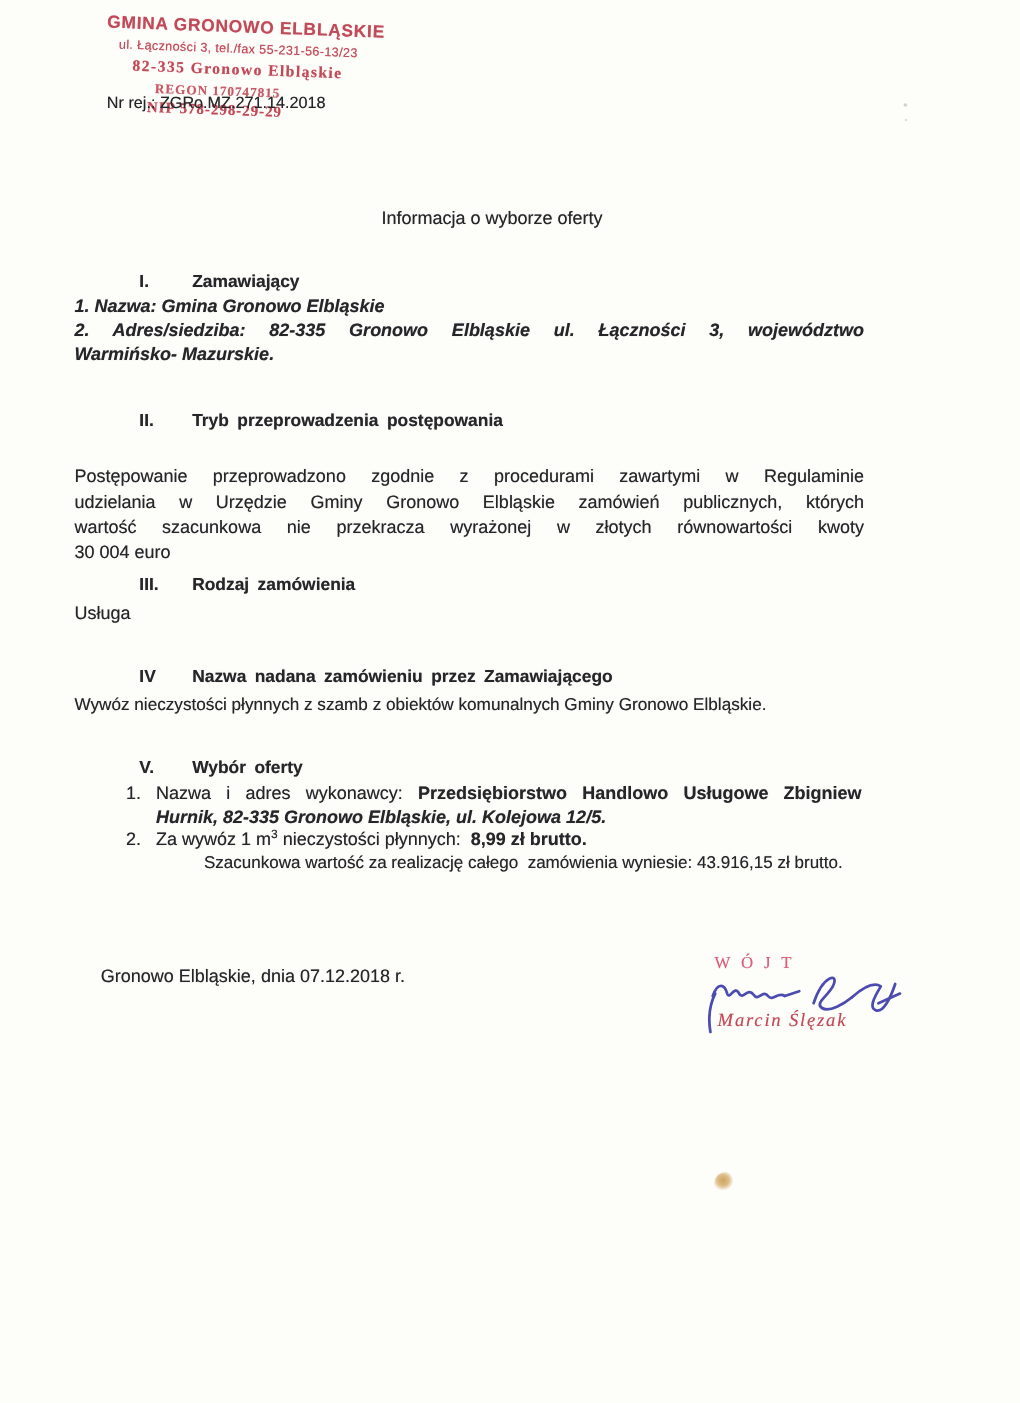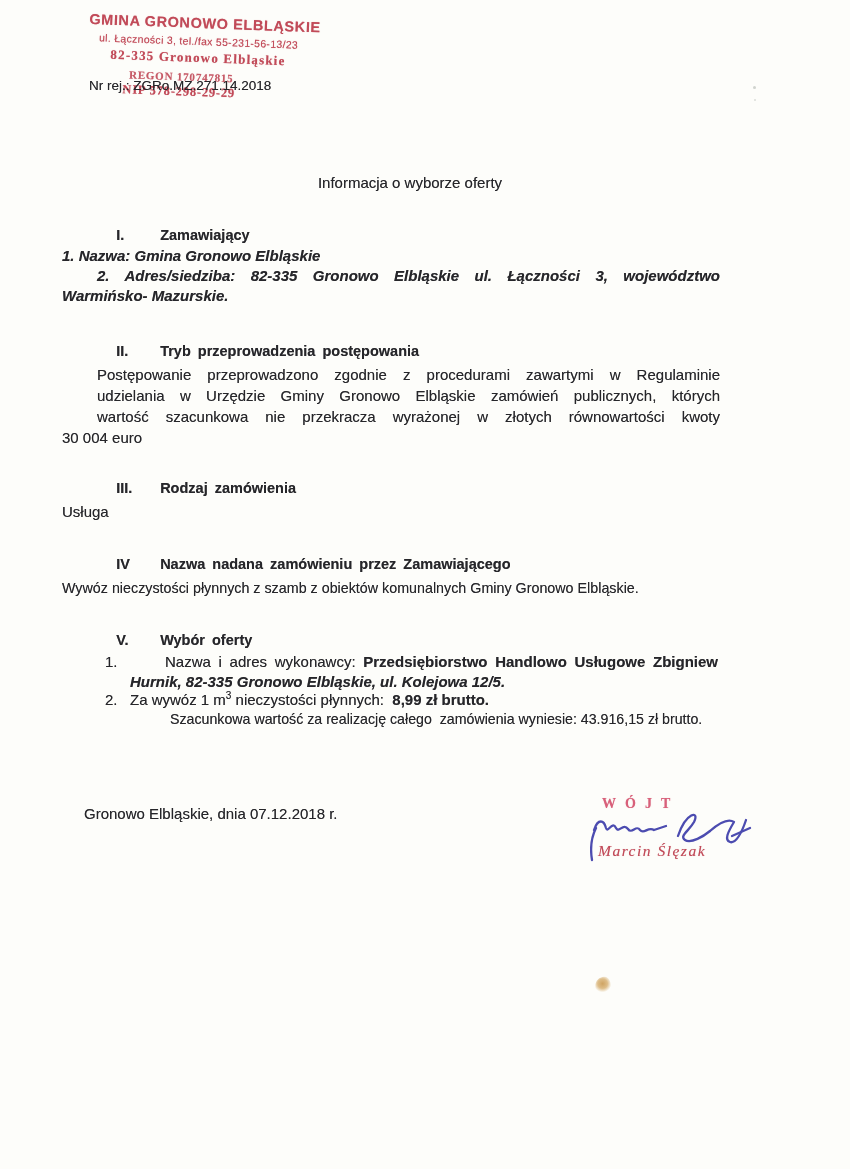--- a/index.html
+++ b/index.html
@@ -31,33 +31,33 @@
   .stamp-l5{font-family:"Liberation Serif",serif;font-size:12.5px;font-weight:bold;letter-spacing:.8px;transform:translateX(-18px);white-space:nowrap;}
   .regnum{position:absolute;left:89px;top:78px;font-size:13.5px;color:var(--ink);z-index:3;white-space:nowrap;}
 
   
   .doc-title{position:absolute;left:80px;width:660px;top:174px;text-align:center;font-weight:normal;font-size:15px;}
   .sec-head{position:absolute;left:88px;font-weight:bold;font-size:14.5px;word-spacing:3px;white-space:pre-wrap;}
   .sec-num{display:inline-block;width:44px;}
   .body-block{position:absolute;left:62px;width:658px;font-size:15px;line-height:20px;}
   .bold{font-weight:bold;font-style:italic;}
   .lh21{line-height:21px;}
-  .jl{text-align:justify;text-align-last:justify;margin-left:35px;}
+  .jl{text-align:justify;text-align-last:justify;}
   .pre{white-space:pre-wrap;}
   .v-item{position:absolute;left:105px;width:613px;font-size:15px;line-height:19.5px;}
   .v-num{position:absolute;left:0;top:0;}
   .v-text{margin-left:25px;}
   .small{font-size:14.2px;margin-left:40px;}
   sup{font-size:10px;line-height:0;}
 
   
   .date-line{position:absolute;left:84px;top:805px;font-size:15px;}
   .sig-title{
-    position:absolute;left:602px;top:796px;width:130px;text-align:left;
-    font-family:"Liberation Serif",serif;font-weight:bold;font-size:14px;
+    position:absolute;left:567px;top:796px;width:130px;text-align:center;
+    font-family:"Liberation Serif",serif;font-weight:normal;font-size:14px;
     letter-spacing:9px;color:var(--stamp-pink);
     text-shadow:0 0 .7px rgba(216,96,122,.5);
   }
   .sig-scribble{position:absolute;left:582px;top:802px;z-index:2;}
   .sig-name{
     position:absolute;left:598px;top:842px;width:120px;
     font-family:"Liberation Serif",serif;font-style:italic;font-size:15.5px;
     letter-spacing:1.5px;color:var(--stamp-red);white-space:nowrap;
     text-shadow:0 0 .7px rgba(193,74,88,.5);
   }
@@ -92,21 +92,21 @@
   </div>
   <div class="body-block bold txt" style="top:246px">
     <div>1. Nazwa: Gmina Gronowo Elbląskie</div>
     <div class="jl">2. Adres/siedziba: 82-335 Gronowo Elbląskie ul. Łączności 3, województwo</div>
     <div>Warmińsko- Mazurskie.</div>
   </div>
 
   <div class="sec-head txt" style="top:327px">
     <span class="sec-num">II.</span><span>Tryb przeprowadzenia postępowania</span>
   </div>
-  <div class="body-block lh21 txt" style="top:364px">
+  <div class="body-block lh21 txt" style="top:387px">
     <div class="jl">Postępowanie przeprowadzono zgodnie z procedurami zawartymi w Regulaminie</div>
     <div class="jl">udzielania w Urzędzie Gminy Gronowo Elbląskie zamówień publicznych, których</div>
     <div class="jl">wartość szacunkowa nie przekracza wyrażonej w złotych równowartości kwoty</div>
     <div>30 004 euro</div>
   </div>
 
   <div class="sec-head txt" style="top:464px">
     <span class="sec-num">III.</span><span>Rodzaj zamówienia</span>
   </div>
   <div class="body-block txt" style="top:502px">Usługa</div>

